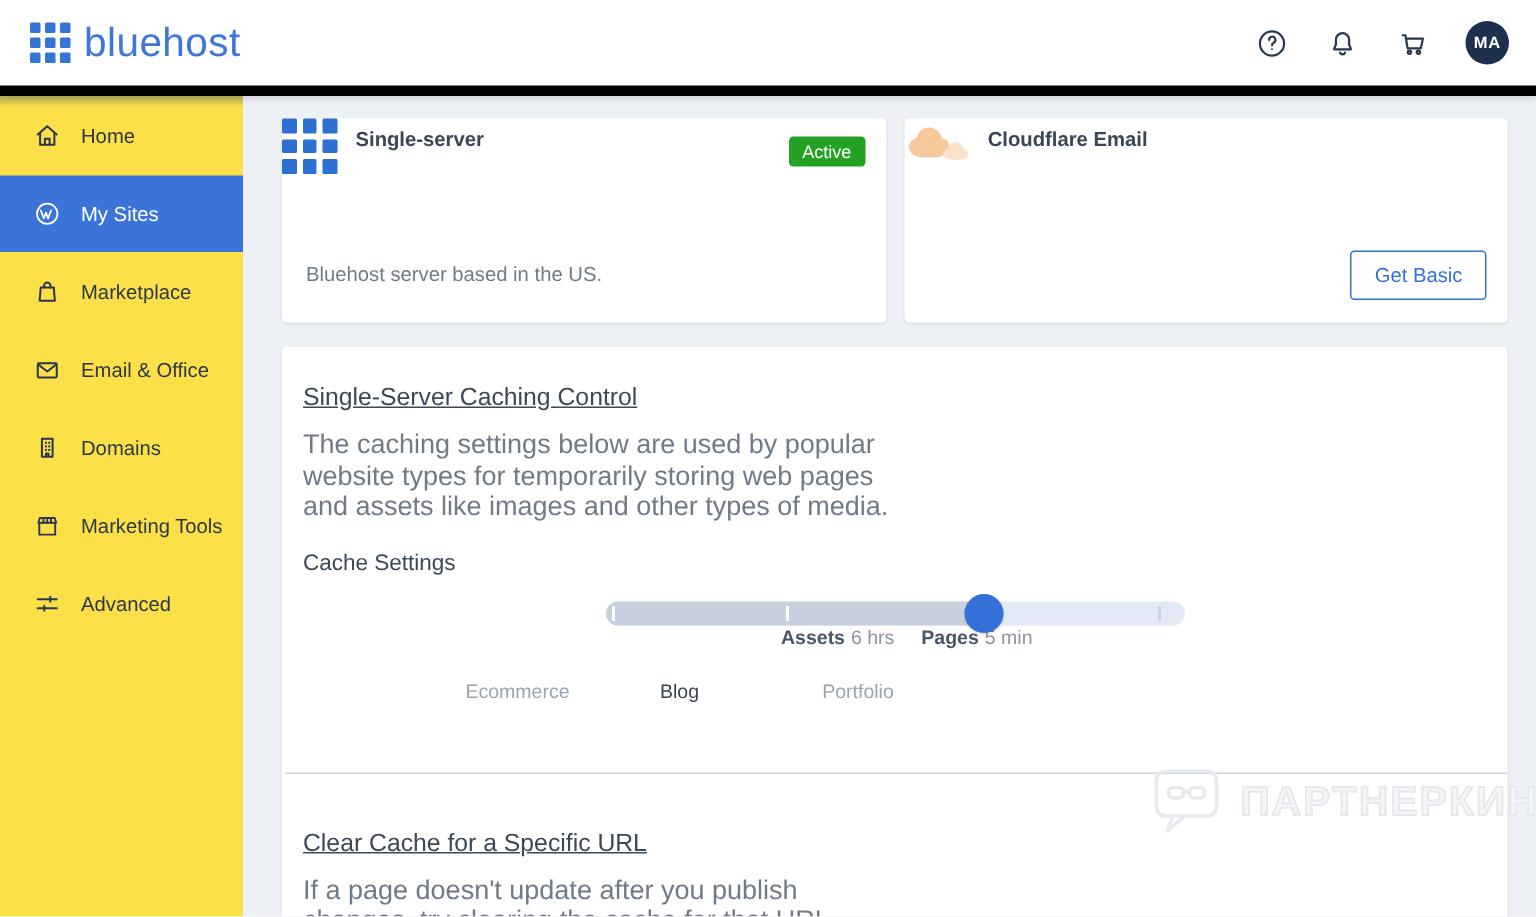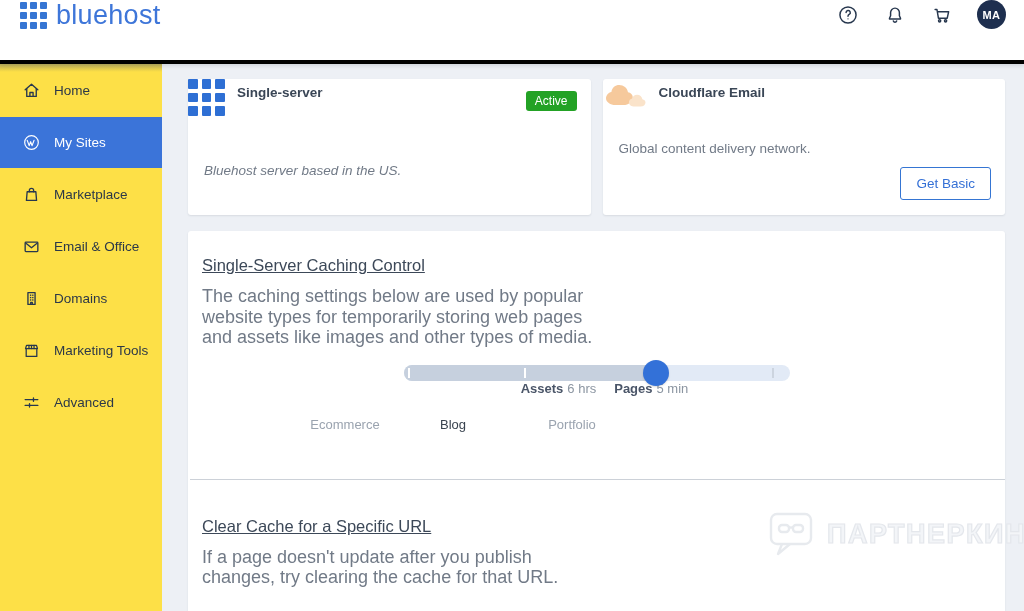--- a/index.html
+++ b/index.html
@@ -9,23 +9,23 @@
     background:#edf0f5;
     position:relative;
     overflow:hidden;
     color:#3c4858;
   }
   svg { display:block; }
 
   
   .topbar {
     position:absolute; top:0; left:0; right:0; height:64px;
-    background:#fff; border-bottom:4px solid #000000;
+    background:#fff; border-bottom:7px solid #000000;
     box-shadow:0 2px 4px rgba(70,82,100,0.18);
-    display:flex; align-items:flex-start; z-index:30;gap:12px;
+    display:flex; align-items:center; z-index:30;gap:12px;
   }
   .logo { display:flex; align-items:center; gap:9px; margin-left:20px; cursor:pointer; }
   .logo-grid { width:27px; height:27px; display:grid;
     grid-template-columns:repeat(3,1fr); grid-template-rows:repeat(3,1fr); gap:3px; }
   .logo-grid span { background:#3575d3; border-radius:1px; }
   .logo-text { font-size:27px; color:#3e76d9; letter-spacing:.3px; }
 
   .topbar-right { margin-left:auto; display:flex; align-items:center; gap:23px; margin-right:18px; }
   .icon-btn { width:24px; height:24px; color:#27374e; cursor:pointer; display:flex; align-items:center; justify-content:center; }
   .avatar {
@@ -65,21 +65,21 @@
   .grid-icon { width:37px; height:37px; display:grid;
     grid-template-columns:repeat(3,1fr); grid-template-rows:repeat(3,1fr); gap:4px; }
   .grid-icon span { background:#2e6fd4; border-radius:1px; }
   .card-title { font-size:13.5px; font-weight:bold; color:#3a4656; margin-left:12px; margin-top:6px; }
   .badge {
     position:absolute; top:12px; right:14px;
     background:#23a225; color:#fff; font-size:12px;
     padding:3px 9px; border-radius:3px;
   }
   .card-desc { position:absolute; left:16px; font-size:13.5px; color:#717a87; }
-  .desc-a { top:84px;font-style:italic; }
+  .desc-a { top:96px; }
   .desc-b { top:62px; }
   .cloud-icon { width:44px; height:30px; margin-top:2px; }
   .outline-btn {
     position:absolute; right:14px; bottom:15px;
     background:#fff; border:1px solid #3575d3; color:#3470d6;
     font-size:13.5px; font-family:inherit; padding:8px 15px; border-radius:3px; cursor:pointer;
   }
 
   
   .big-card {
@@ -267,29 +267,29 @@
     </section>
 
     <section class="card small">
       <div class="card-head">
         <svg class="cloud-icon" viewBox="0 0 44 30">
           <path fill="#f6c99c" d="M12.5 24C7.3 24 3 21 3 17.2c0-3 2.3-5.6 5.4-6.3C9.1 6.6 12.3 4 16.2 4c4.4 0 8.1 3.1 8.8 7.2 2.7.4 4.8 2.5 4.8 5 0 4.3-4.2 7.8-9.4 7.8z"></path>
           <path fill="#fae3ca" d="M31.5 25.5c-3.1 0-5.6-1.8-5.6-4.1 0-1.9 1.5-3.4 3.4-3.8.4-2.2 2.4-3.8 4.8-3.8 2.7 0 4.9 2 5.3 4.5 1.7.3 3.1 1.5 3.1 3.1 0 2.3-2.1 4.1-5 4.1z"></path>
         </svg>
         <div class="card-title">Cloudflare Email</div>
       </div>
-      <div class="card-desc desc-b">Global content delivery network.</div>
       <button class="outline-btn">Get Basic</button>
     </section>
   </div>
 
   <section class="big-card">
     <h2 class="section-title">Single-Server Caching Control</h2>
     <p class="section-desc">The caching settings below are used by popular website types for temporarily storing web pages and assets like images and other types of media.</p>
 
+    <h3 class="sub-title">Cache Settings</h3>
 
     <div class="slider-row">
       <div class="slider">
         <div class="slider-track"></div>
         <div class="slider-fill" style="width: 65.5%;"></div>
         <div class="tick t0"></div>
         <div class="tick t1"></div>
         <div class="tick t2"></div>
         <div class="slider-thumb" style="left: calc(65.5% - 13px);"></div>
       </div>

